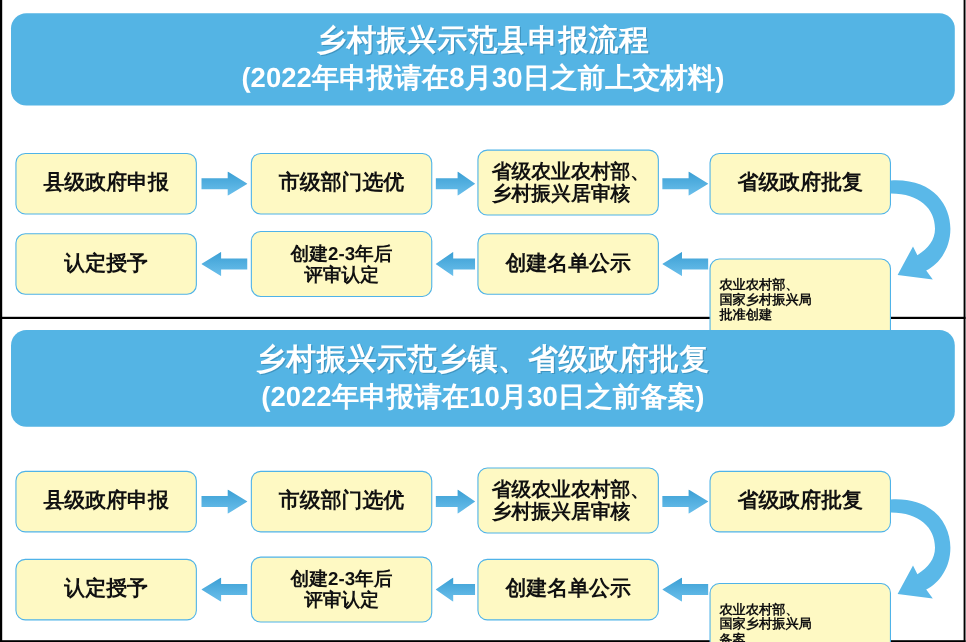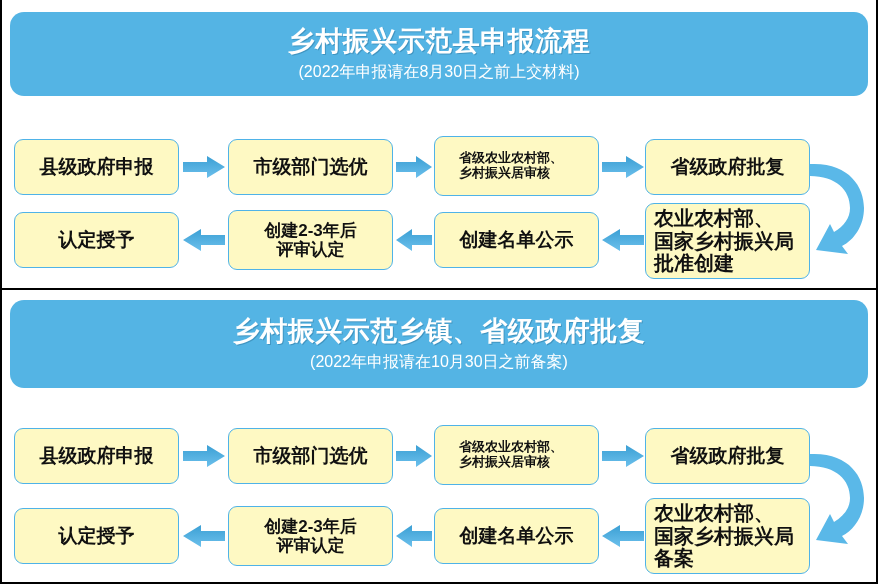--- a/index.html
+++ b/index.html
@@ -44,22 +44,22 @@
   }
   .banner-title {
     font-size: 27px;
     font-weight: bold;
     letter-spacing: 0.5px;
     line-height: 1.1;
     text-shadow: 1px 1px 0 rgba(40,110,150,0.45);
     white-space: nowrap;
   }
   .banner-sub {
-    font-size: 16px;
-    font-weight: normal;
+    font-size: 25px;
+    font-weight: bold;
     line-height: 1.15;
     margin-top: 6px;
     white-space: nowrap;
   }
 
   #banner-1 { top: 12px;  height: 84px; }
   #banner-2 { top: 300px; height: 88px; }
 
   
   .node {
@@ -71,22 +71,22 @@
     display: flex;
     align-items: center;
     justify-content: center;
     color: #111111;
     font-weight: bold;
     text-align: center;
     line-height: 1.12;
     padding: 2px 4px;
   }
   .node.one-line  { font-size: 19px; }
-  .node.two-line  { font-size: 13px; text-align: left; justify-content: flex-start; padding-left: 24px; }
-  .node.three-line{ font-size: 20px; text-align: left; justify-content: flex-start; padding-left: 8px; }
+  .node.two-line  { font-size: 18px; text-align: left; justify-content: flex-start; padding-left: 12px; }
+  .node.three-line{ font-size: 12px; text-align: left; justify-content: flex-start; padding-left: 8px; margin-top: 32px; }
   .node .txt { display: block; white-space: pre-line; }
 
   
   .arrow {
     position: absolute;
     height: 22px;
   }
   .arrow svg { display: block; }
 
   

